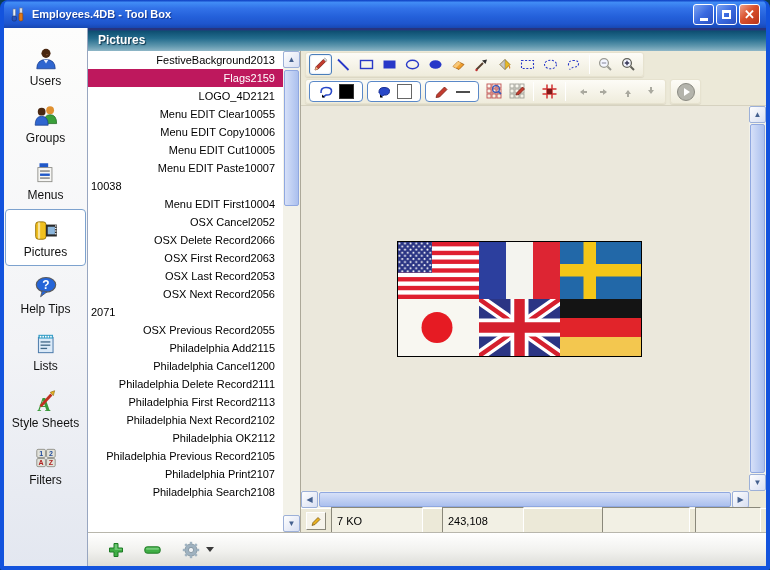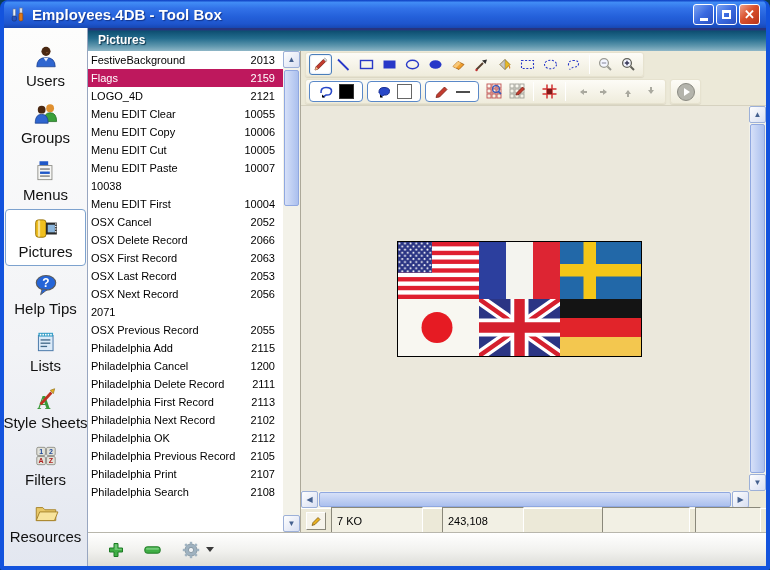--- a/index.html
+++ b/index.html
@@ -4,52 +4,52 @@
 <style>
   html,body{margin:0;padding:0;background:#0e3c50;font-family:"Liberation Sans",sans-serif;}
   *{box-sizing:border-box;}
   .window{width:770px;height:570px;background:#1353dd;padding:0 4px 4px;border-radius:8px 8px 2px 2px;display:flex;flex-direction:column;overflow:hidden;}
 
   
   .titlebar{height:28px;display:flex;align-items:center;padding:0 6px 0 6px;
     background:linear-gradient(180deg,#0c3cc0 0%,#418cf5 9%,#3272e8 30%,#2460da 60%,#1e55cd 85%,#1747b2 100%);
     border-radius:6px 6px 0 0;}
   .app-icon{width:17px;height:17px;margin-right:5px;flex:0 0 auto;}
-  .title-text{color:#fff;font-size:15px;font-weight:bold;text-shadow:1px 1px 1px #12348c;flex:1;white-space:nowrap;overflow:hidden;}
+  .title-text{color:#fff;font-size:11px;font-weight:bold;text-shadow:1px 1px 1px #12348c;flex:1;white-space:nowrap;overflow:hidden;}
   .win-btns{display:flex;gap:2px;}
   .win-btn{width:21px;height:21px;border:1px solid #fff;border-radius:3px;display:flex;align-items:center;justify-content:center;color:#fff;font-size:11px;line-height:1;cursor:default;}
   .win-btn.minmax{background:linear-gradient(135deg,#7da4f2 0%,#3a6ae0 50%,#2a50c0 100%);}
   .win-btn.close{background:linear-gradient(135deg,#eda28c 0%,#d9502c 45%,#b8341a 100%);}
   .glyph-min{width:8px;height:3px;background:#fff;margin-top:10px;}
   .glyph-max{width:9px;height:9px;border:2px solid #fff;border-top-width:3px;}
   .glyph-close{font-size:13px;font-weight:bold;}
 
   
   .app-body{flex:1;display:flex;background:#ece9d8;overflow:hidden;}
 
   
   .sidebar{width:84px;flex:0 0 auto;background:linear-gradient(180deg,#fdfdfc 0%,#f2f3f6 60%,#e3e7f0 100%);border-right:1px solid #98a6c0;padding-top:10px;display:flex;flex-direction:column;}
   .sb-item{height:57px;display:flex;flex-direction:column;align-items:center;justify-content:center;gap:2px;margin:0 1px;border:1px solid transparent;}
   .sb-item.selected{background:#fff;border:1px solid #7da2ce;border-radius:4px;}
-  .sb-item .sb-label{font-size:15px;color:#111;white-space:nowrap;}
+  .sb-item .sb-label{font-size:12px;color:#111;white-space:nowrap;}
   .sb-item svg{display:block;}
 
   
   .main{flex:1;display:flex;flex-direction:column;overflow:hidden;}
   .panel-header{height:23px;flex:0 0 auto;display:flex;align-items:center;padding-left:10px;
     background:linear-gradient(180deg,#27347e 0%,#27347e 7%,#0e4f72 14%,#236c8d 45%,#5e96ad 78%,#8fb7c7 100%);}
   .panel-header span{color:#fff;font-size:12px;font-weight:bold;text-shadow:1px 1px 1px #0a3048;}
 
   .content{flex:1;display:flex;overflow:hidden;}
 
   
   .list-panel{width:213px;flex:0 0 auto;display:flex;background:#fff;border-right:1px solid #aca899;}
   .list-rows{flex:1;overflow:hidden;}
   .list-row{height:18px;display:flex;align-items:center;padding:0 8px 0 3px;font-size:11px;color:#000;cursor:default;}
-  .list-row .name{flex:1;white-space:nowrap;overflow:hidden;}
+  .list-row .name{flex:1;white-space:nowrap;overflow:hidden;text-align:right;}
   .list-row .id{text-align:right;white-space:nowrap;}
   .list-row.selected{background:#be185d;color:#fff;}
 
   
   .scrollbar-v{width:17px;flex:0 0 auto;background:#f3f2e9;display:flex;flex-direction:column;}
   .scrollbar-h{height:17px;background:#f3f2e9;display:flex;}
   .sc-btn{width:17px;height:17px;flex:0 0 auto;background:linear-gradient(135deg,#fefefe,#d8dff2);border:1px solid #9cb0d8;border-radius:2px;display:flex;align-items:center;justify-content:center;color:#44608e;font-size:8px;line-height:1;}
   .sc-thumb-v{width:15px;margin:1px;background:linear-gradient(90deg,#d6e0f8,#abc0ee);border:1px solid #90a8e0;border-radius:2px;}
   .sc-thumb-h{height:15px;margin:1px;background:linear-gradient(180deg,#d6e0f8,#abc0ee);border:1px solid #90a8e0;border-radius:2px;}
   .sc-track{flex:1;position:relative;}
@@ -194,27 +194,20 @@
           <rect x="3.5" y="4" width="8" height="7.5" rx="1.2" fill="#e2e2da" stroke="#8a8a82" stroke-width="0.8"></rect>
           <rect x="12.5" y="4" width="8" height="7.5" rx="1.2" fill="#e2e2da" stroke="#8a8a82" stroke-width="0.8"></rect>
           <rect x="3.5" y="12.5" width="8" height="7.5" rx="1.2" fill="#e2e2da" stroke="#8a8a82" stroke-width="0.8"></rect>
           <rect x="12.5" y="12.5" width="8" height="7.5" rx="1.2" fill="#e2e2da" stroke="#8a8a82" stroke-width="0.8"></rect>
           <text x="7.5" y="10" font-size="6.5" font-weight="bold" fill="#204a9a" text-anchor="middle" font-family="Liberation Sans, sans-serif">1</text>
           <text x="16.5" y="10" font-size="6.5" font-weight="bold" fill="#204a9a" text-anchor="middle" font-family="Liberation Sans, sans-serif">2</text>
           <text x="7.5" y="18.5" font-size="6.5" font-weight="bold" fill="#b02020" text-anchor="middle" font-family="Liberation Sans, sans-serif">A</text>
           <text x="16.5" y="18.5" font-size="6.5" font-weight="bold" fill="#b02020" text-anchor="middle" font-family="Liberation Sans, sans-serif">Z</text>
         </svg>
         <span class="sb-label">Filters</span>
-      </div>
-      <div class="sb-item">
-        <svg width="28" height="26" viewBox="0 0 24 24">
-          <path d="M3 7 L9 7 L11 9 L21 9 L21 19 L3 19 Z" fill="#e8c868" stroke="#a8842c" stroke-width="0.9"></path>
-          <path d="M3 19 L6.2 11 L23 11 L19.8 19 Z" fill="#f8e49c" stroke="#a8842c" stroke-width="0.9"></path>
-        </svg>
-        <span class="sb-label">Resources</span>
       </div>
     </div>
 
     <div class="main">
       <div class="panel-header">
         <span>Pictures</span>
       </div>
 
       <div class="content">
 

